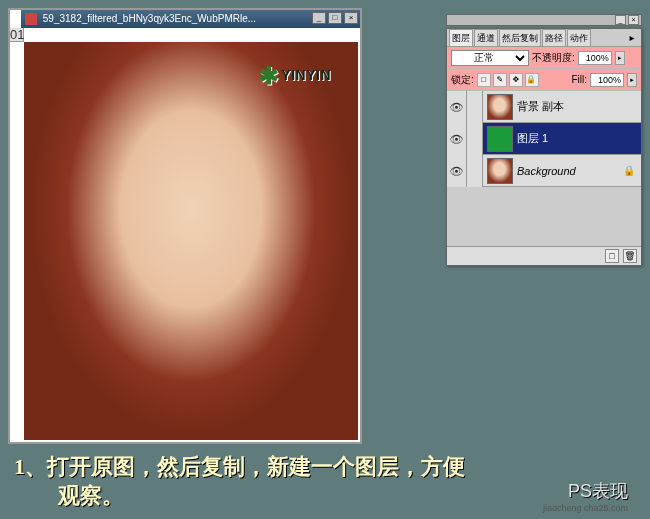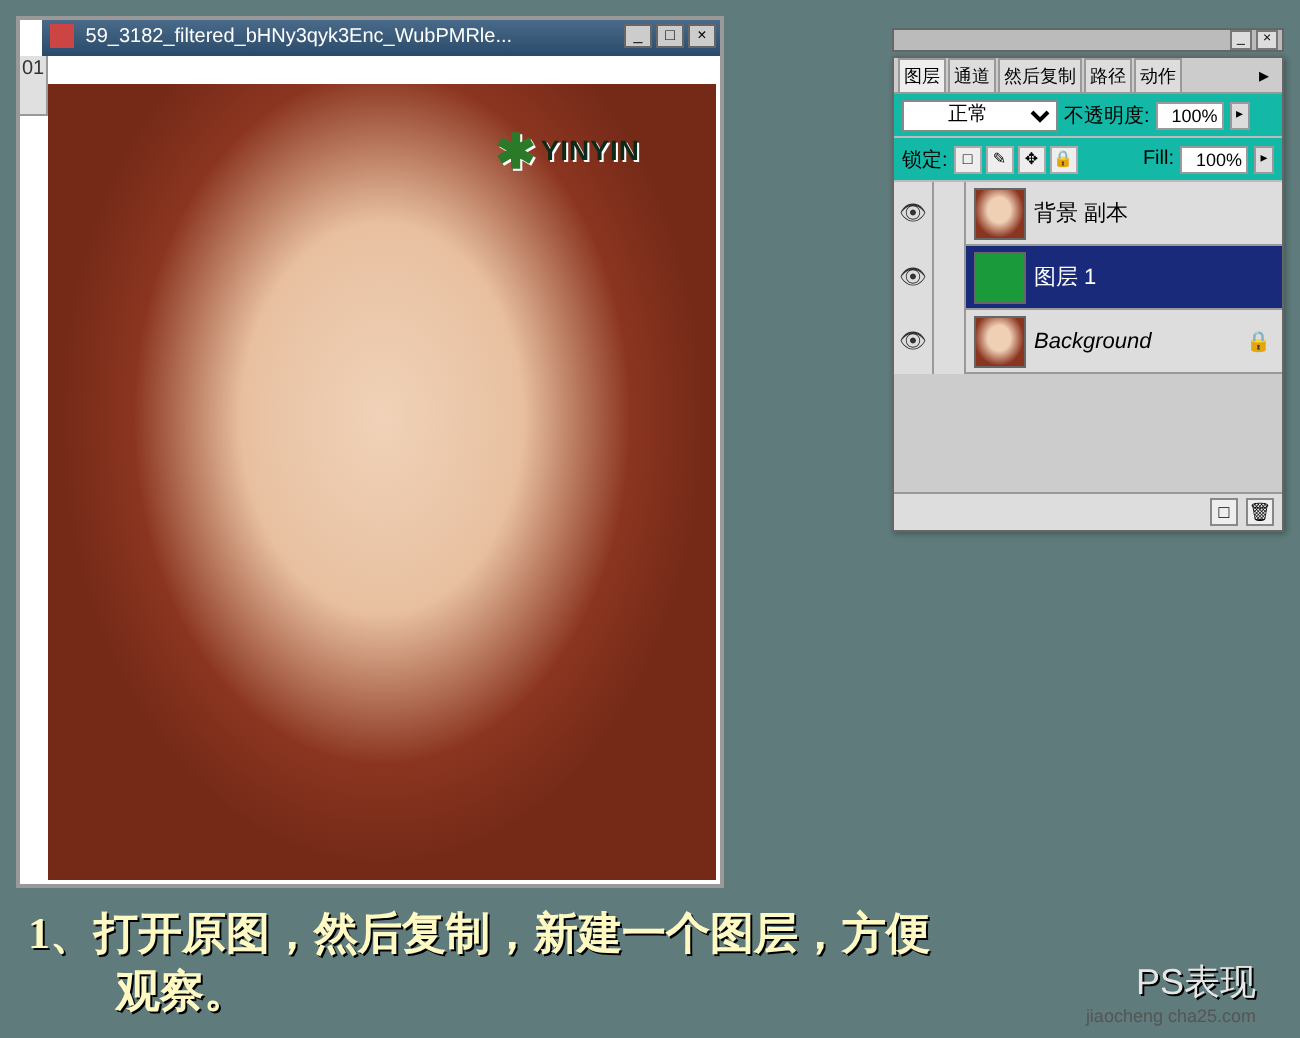--- a/index.html
+++ b/index.html
@@ -59,45 +59,45 @@
   line-height: 10px;
   text-align: center;
   color: #000;
   cursor: pointer;
 }
 .image-ruler-corner {
   position: absolute;
   left: 0;
   top: 18px;
   width: 14px;
-  height: 30px;
+  height: 14px;
   background: #e0e0e0;
   border-right: 1px solid #999;
   border-bottom: 1px solid #999;
-  font-size: 10px;
+  font-size: 13px;
   text-align: center;
   line-height: 14px;
   color: #333;
 }
 .canvas-area {
   position: absolute;
   left: 14px;
   top: 32px;
   right: 2px;
   bottom: 2px;
   overflow: hidden;
 }
 .photo-placeholder {
   width: 100%;
   height: 100%;
   background: radial-gradient(ellipse 60% 70% at 50% 42%, #f0d2b8 0%, #e8c0a0 35%, #8b3520 62%, #752a18 80%);
 }
 .watermark {
   position: absolute;
-  right: 40px;
+  right: 29px;
   top: 52px;
   color: #0a2a1a;
   font-family: Arial, sans-serif;
   font-weight: bold;
   font-size: 14px;
   letter-spacing: 0.5px;
   text-shadow: 1px 1px 0 #fff;
 }
 .watermark-icon {
   color: #2a7a2a;
@@ -105,21 +105,21 @@
   margin-right: 2px;
   vertical-align: middle;
 }
 
 
 .layers-panel {
   position: absolute;
   right: 8px;
   top: 28px;
   width: 196px;
-  background: #14b8a6;
+  background: #fca5a5;
   border: 1px solid #666;
   box-shadow: 1px 1px 3px rgba(0,0,0,0.3);
 }
 .panel-tabs {
   height: 18px;
   background: #ccc;
   border-bottom: 1px solid #999;
   display: flex;
   font-size: 10px;
   align-items: center;

